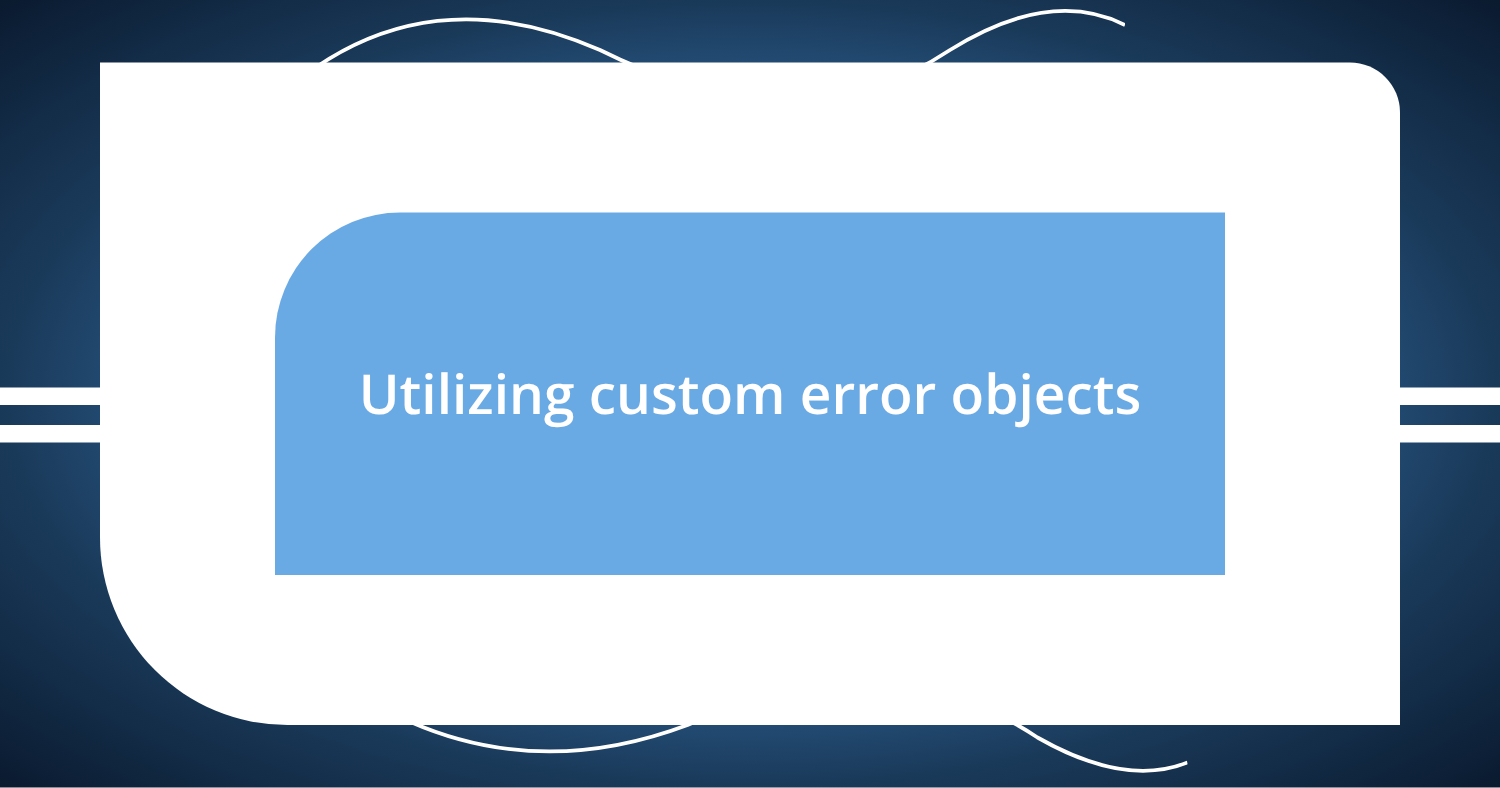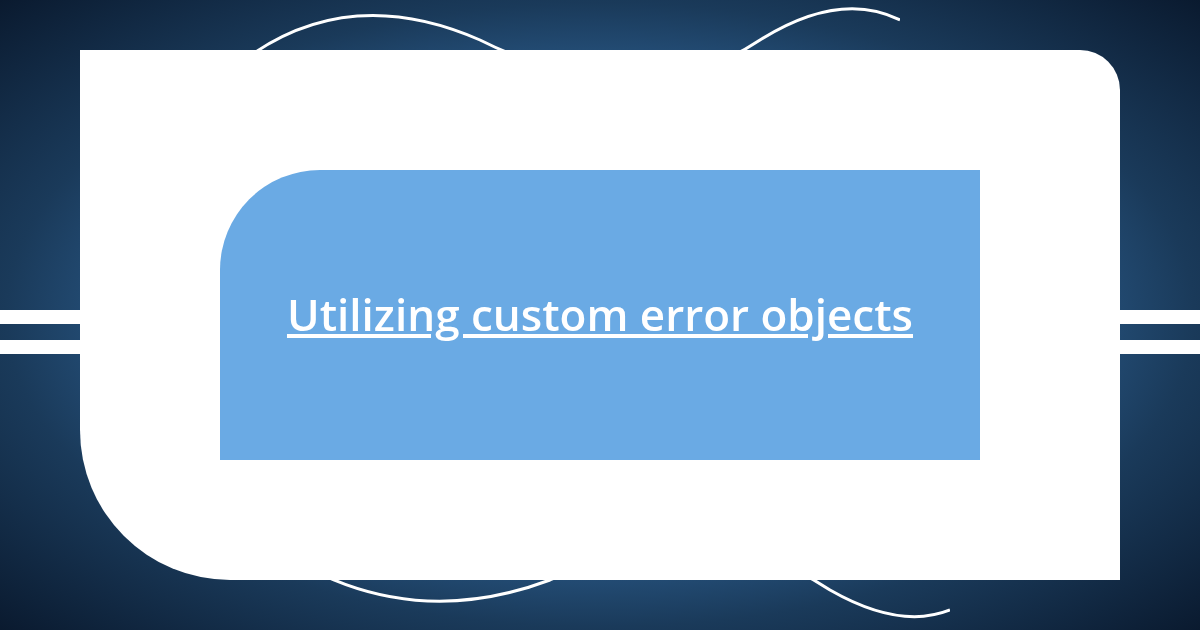--- a/index.html
+++ b/index.html
@@ -47,21 +47,20 @@
       justify-content: center;
       padding: 40px 60px;
     }
     
     .title {
       color: #ffffff;
       font-size: 44px;
       font-weight: 600;
       text-align: center;
       line-height: 1.3;
-      text-decoration: underline;
     }
     
     .curve {
       position: absolute;
       z-index: 3;
       pointer-events: none;
     }
     
     .curve-top {
       top: -20px;

